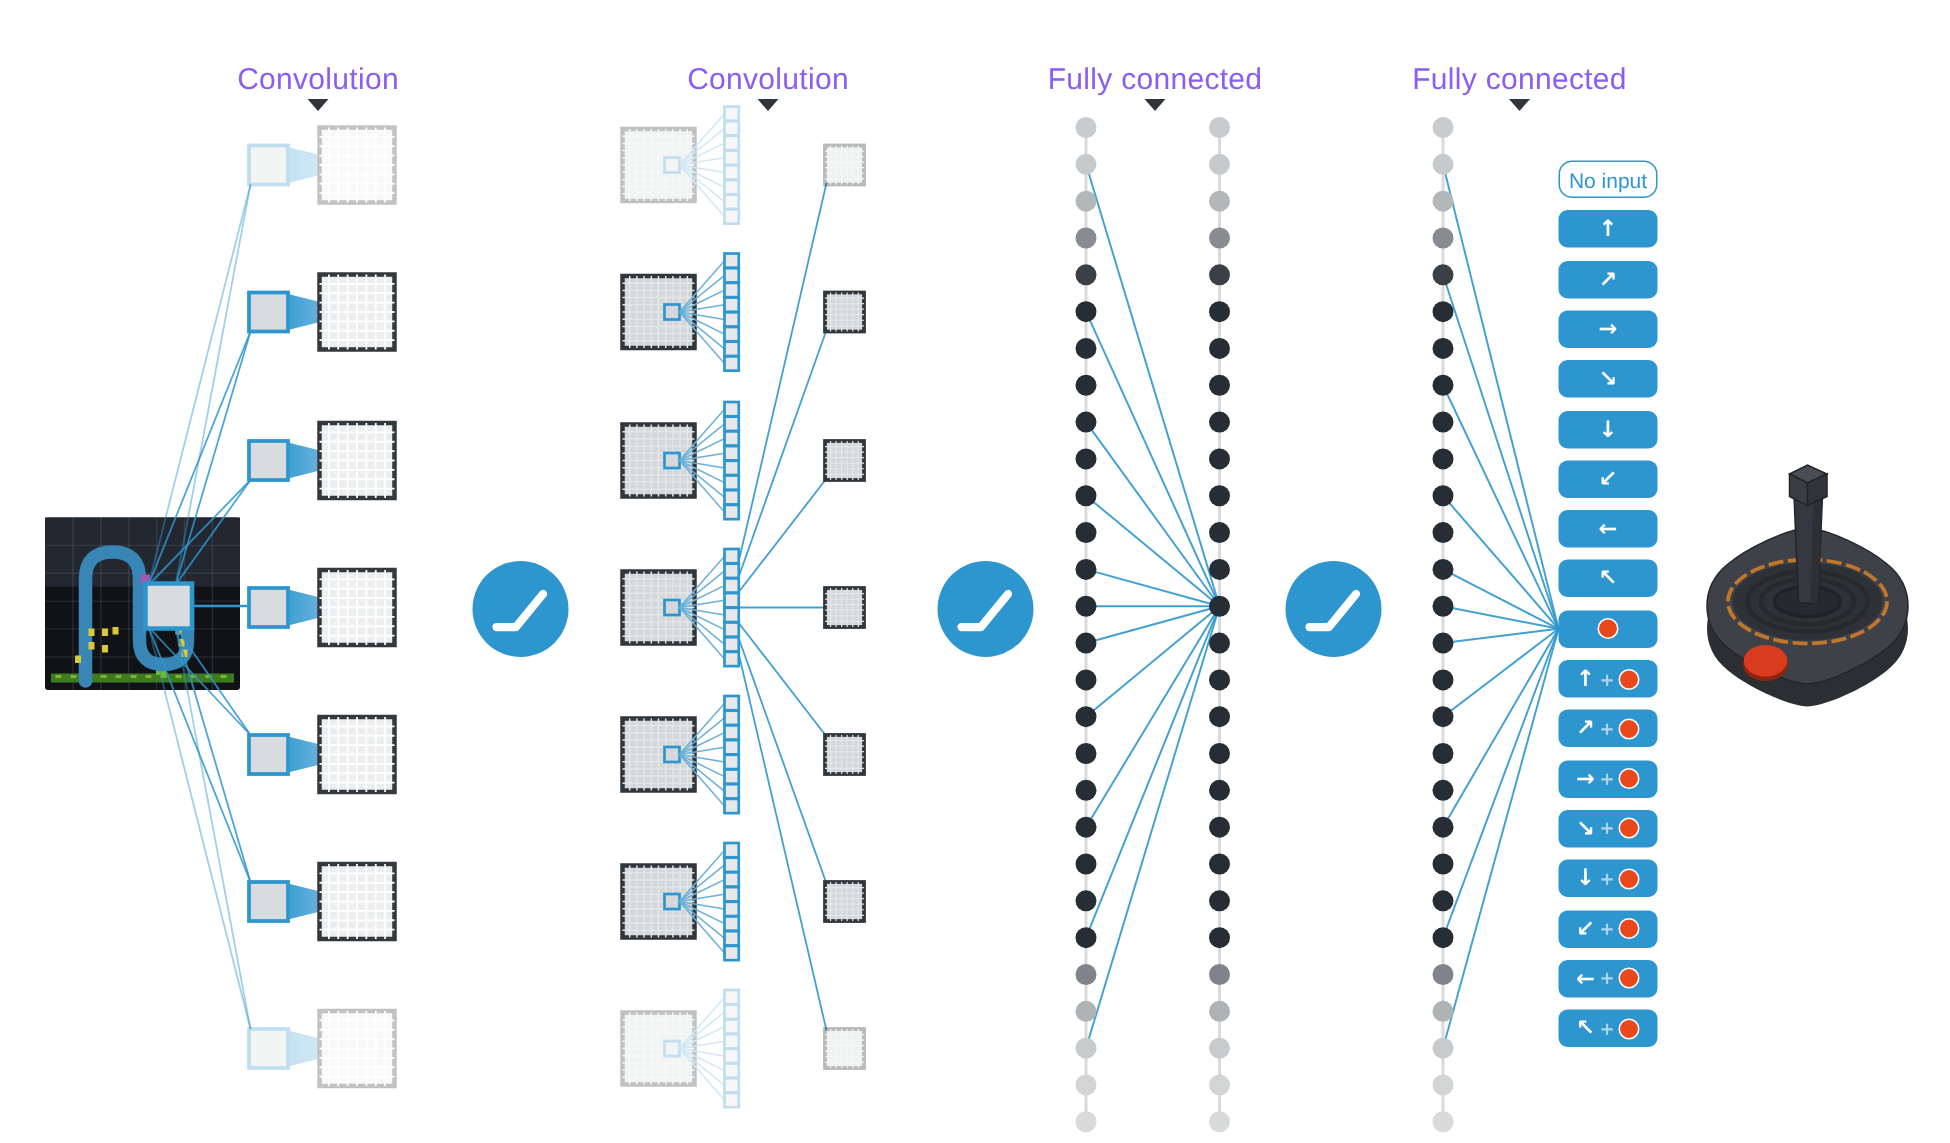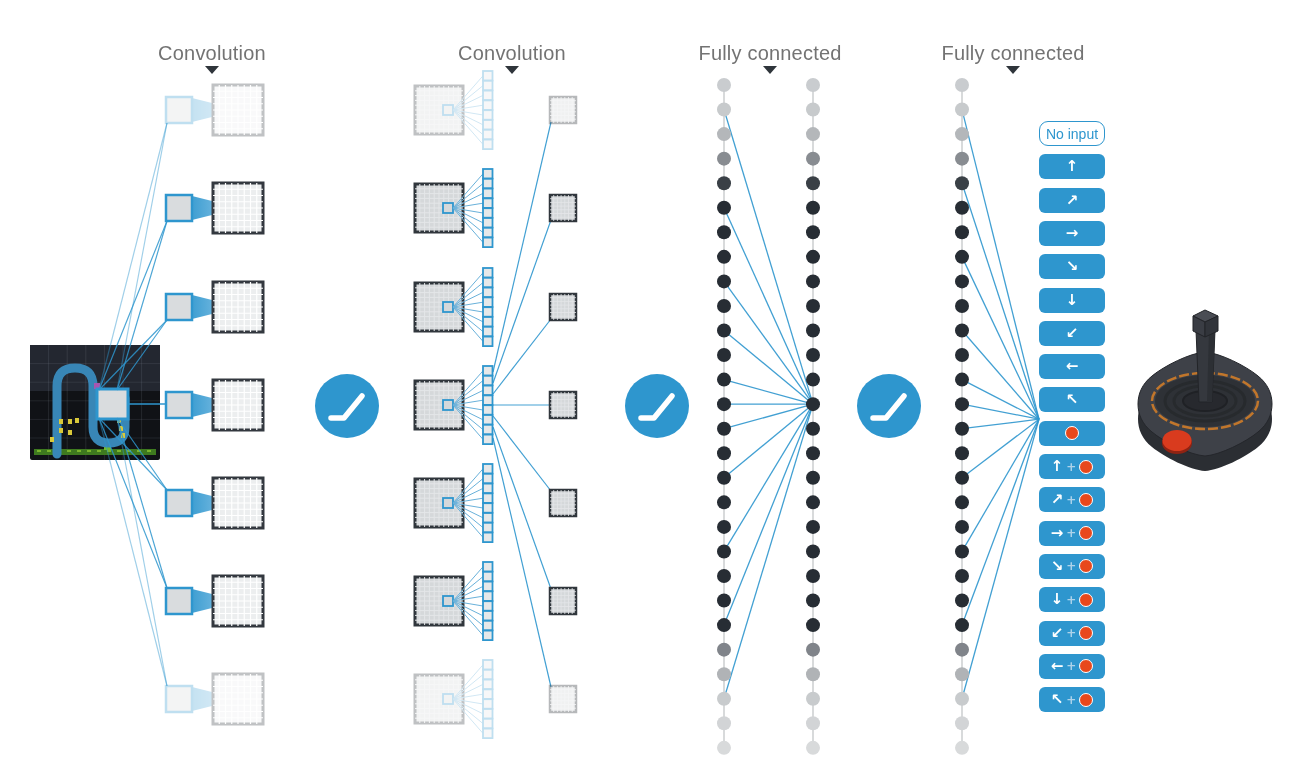--- a/index.html
+++ b/index.html
@@ -1,24 +1,24 @@
 <!DOCTYPE html>
 <html><head>
 <meta charset="utf-8">
 <style>
   html,body{margin:0;padding:0;width:1300px;height:762px;background:#ffffff;
     font-family:"Liberation Sans",sans-serif;position:relative;overflow:hidden}
   #diagram{position:absolute;left:0;top:0;z-index:0}
   .stage-label{position:absolute;top:42px;transform:translateX(-50%);
-    font-size:20px;color:#737373;letter-spacing:.2px;white-space:nowrap}
+    font-size:20px;color:#8b5cf6;letter-spacing:.2px;white-space:nowrap}
   .sl0{left:212px}.sl1{left:512px}.sl2{left:770px}.sl3{left:1013px}
   .stage-arrow{position:absolute;top:66px;transform:translateX(-50%);width:0;height:0;
     border-left:7px solid transparent;border-right:7px solid transparent;border-top:8px solid #2f353b}
   .sa0{left:212px}.sa1{left:512px}.sa2{left:770px}.sa3{left:1013px}
-  #actions{position:absolute;left:0;top:14px;width:1300px;height:642px;z-index:2;pointer-events:none}
+  #actions{position:absolute;left:0;top:0;width:1300px;height:642px;z-index:2;pointer-events:none}
   .abtn{position:absolute;left:1039px;width:66px;height:25px;box-sizing:border-box;
     background:#2e96ce;border-radius:6px;display:flex;align-items:center;justify-content:center;
     gap:3px;color:#fff;font-family:"DejaVu Sans",sans-serif}
   .abtn.outline{background:#fff;border:1.6px solid #2e96ce;color:#2e96ce;border-radius:9px;
     font-family:"Liberation Sans",sans-serif;font-size:14px}
   .arrow{font-size:15px;font-weight:700;line-height:1}
   .plus{font-size:12px;font-weight:700;color:#aed3ea;line-height:1}
   .fire{width:14px;height:14px;border-radius:50%;background:#e8481c;
     border:1.5px solid #fff;box-sizing:border-box;flex:0 0 auto}
 </style>

